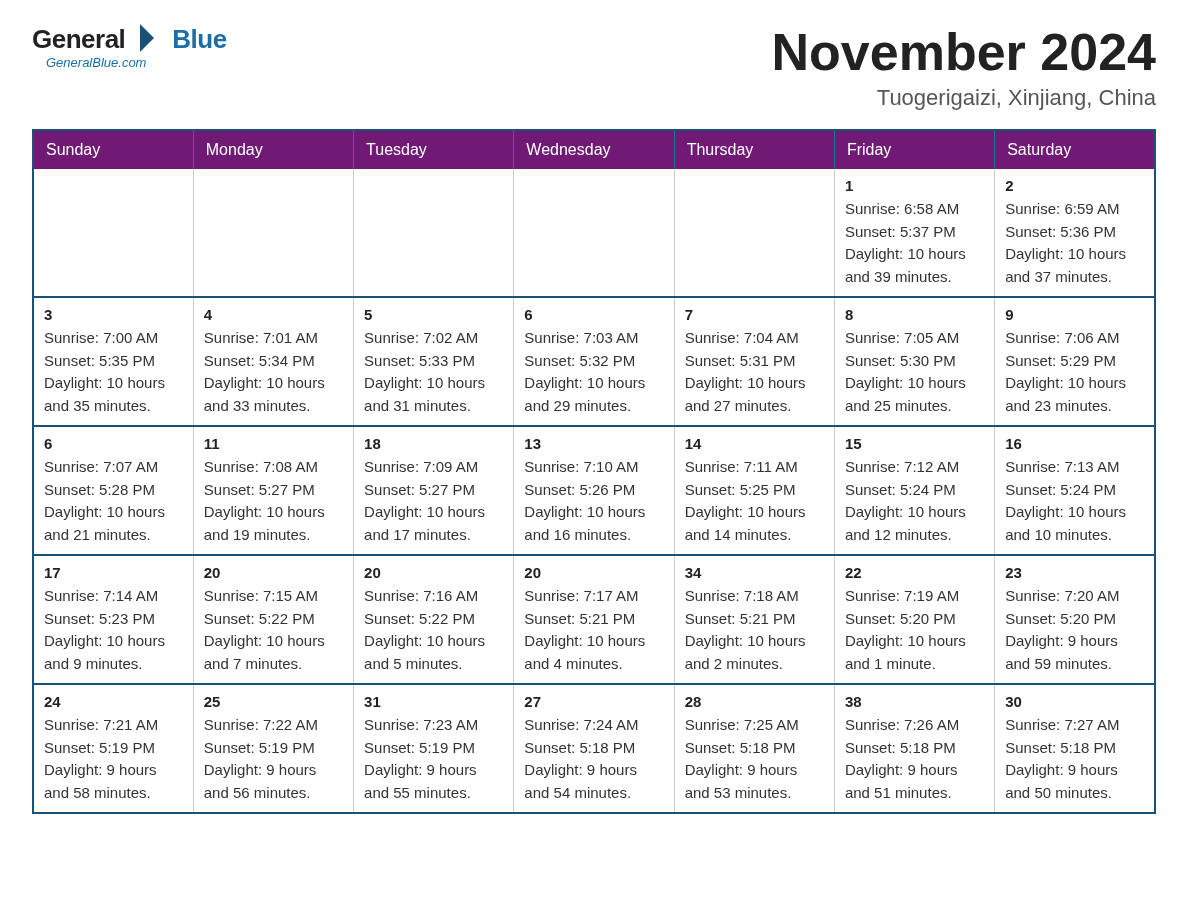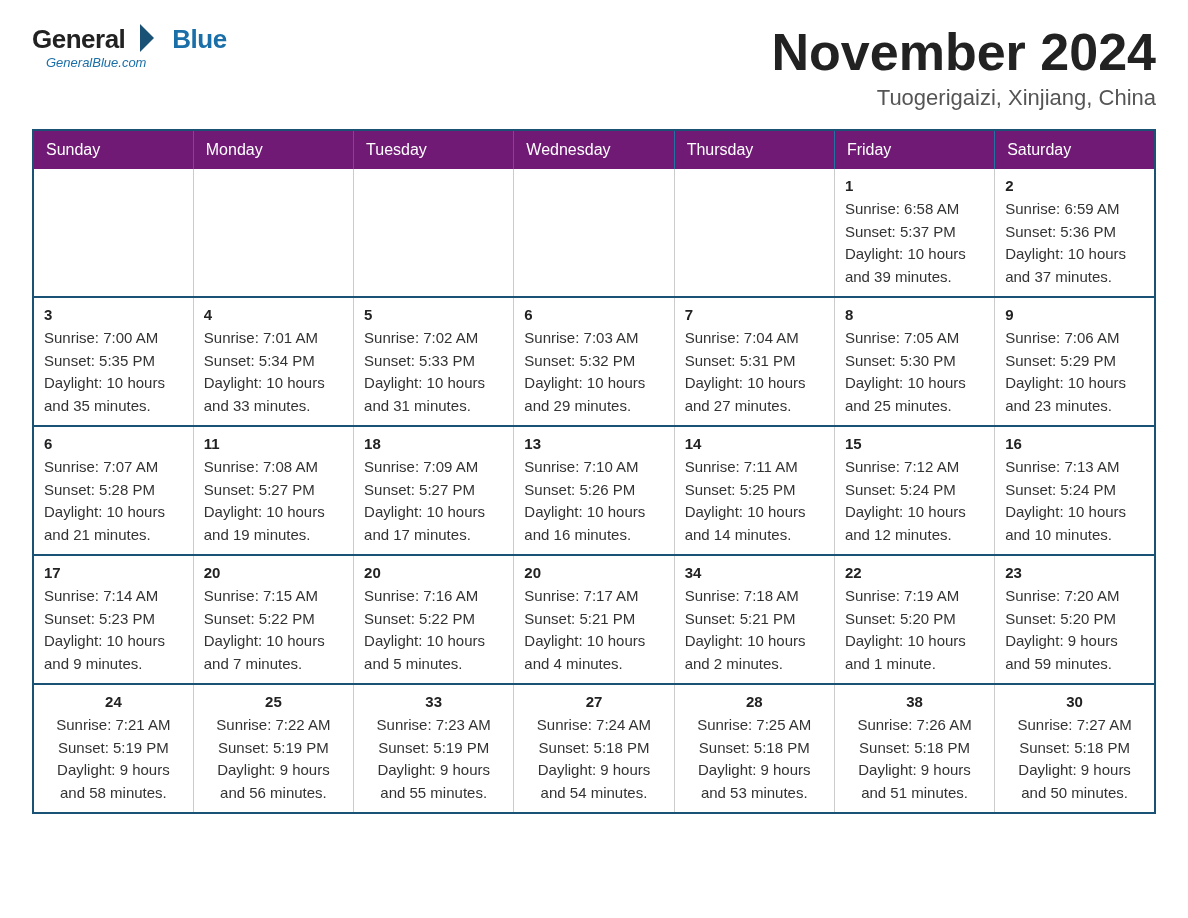--- a/index.html
+++ b/index.html
@@ -95,21 +95,20 @@
       min-height: 110px;
       font-size: 13px;
       color: #333;
       background: #fff;
     }
     .calendar td:last-child {
       border-right: none;
     }
     .calendar tr:last-child td {
       border-bottom: none;
-      text-align: center;
     }
     .day-number {
       font-size: 15px;
       font-weight: bold;
       color: #222;
       display: block;
       margin-bottom: 4px;
     }
     .day-info {
       font-size: 15px;
@@ -259,21 +258,21 @@
       <tr>
         <td>
           <span class="day-number">24</span>
           <div class="day-info">Sunrise: 7:21 AM<br>Sunset: 5:19 PM<br>Daylight: 9 hours and 58 minutes.</div>
         </td>
         <td>
           <span class="day-number">25</span>
           <div class="day-info">Sunrise: 7:22 AM<br>Sunset: 5:19 PM<br>Daylight: 9 hours and 56 minutes.</div>
         </td>
         <td>
-          <span class="day-number">33</span>
+          <span class="day-number">31</span>
           <div class="day-info">Sunrise: 7:23 AM<br>Sunset: 5:19 PM<br>Daylight: 9 hours and 55 minutes.</div>
         </td>
         <td>
           <span class="day-number">27</span>
           <div class="day-info">Sunrise: 7:24 AM<br>Sunset: 5:18 PM<br>Daylight: 9 hours and 54 minutes.</div>
         </td>
         <td>
           <span class="day-number">28</span>
           <div class="day-info">Sunrise: 7:25 AM<br>Sunset: 5:18 PM<br>Daylight: 9 hours and 53 minutes.</div>
         </td>

